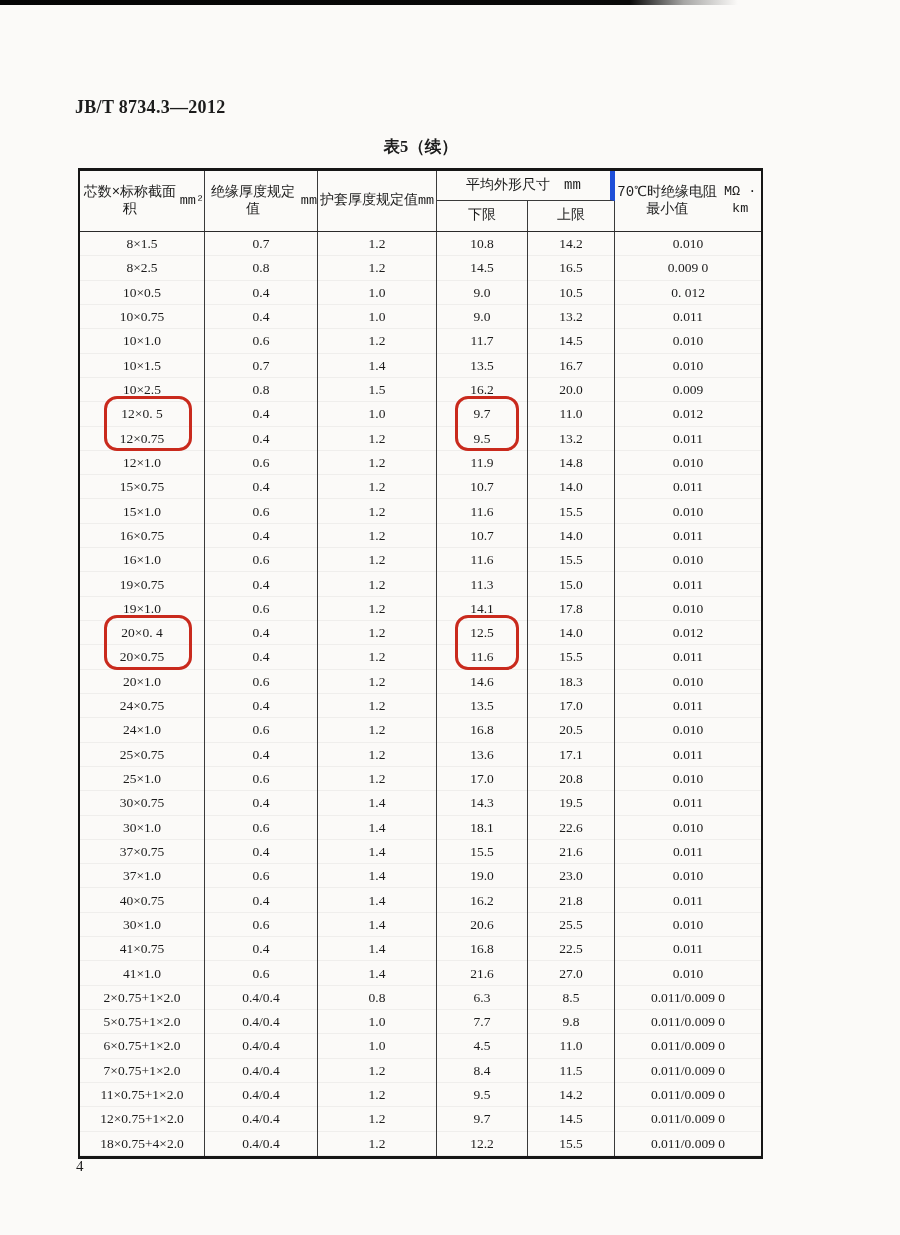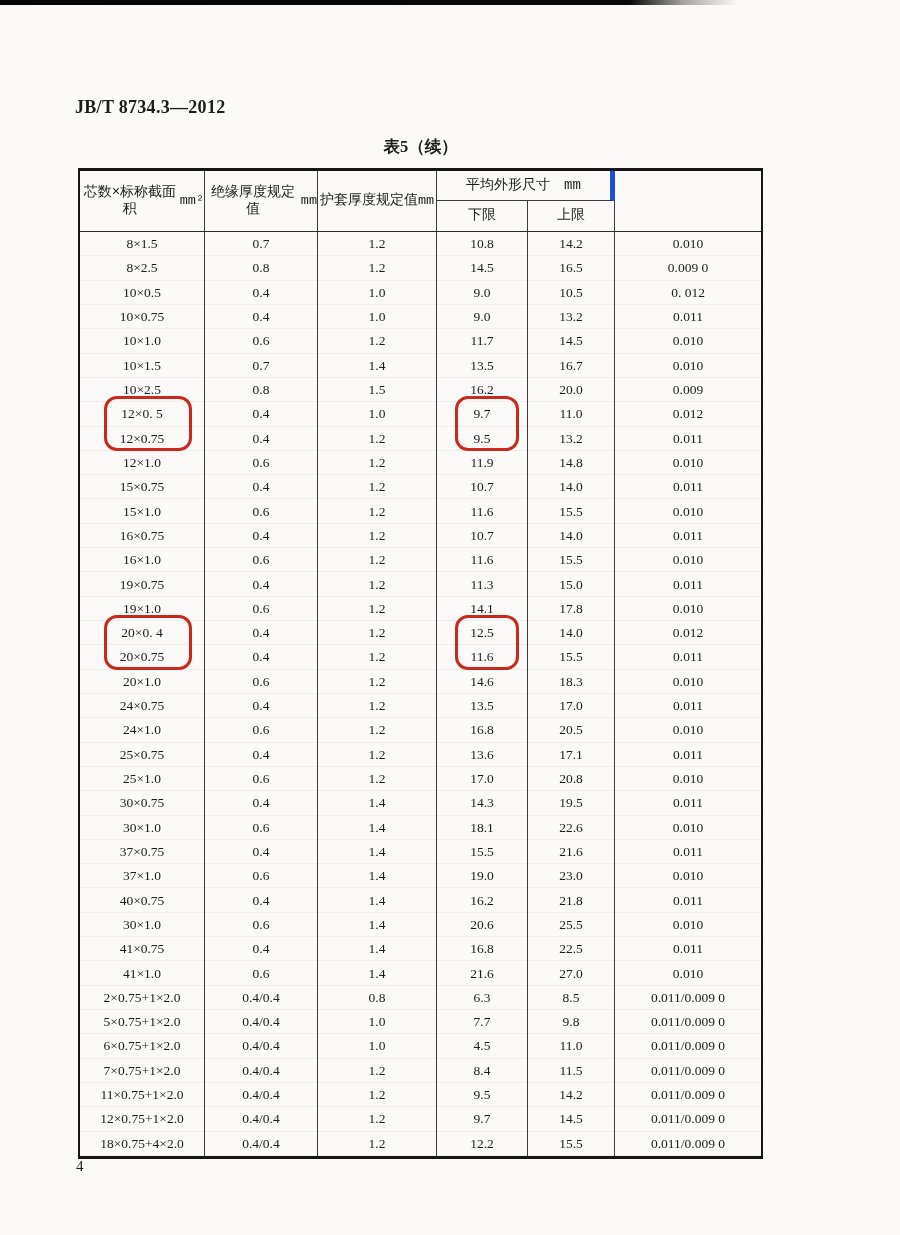--- a/index.html
+++ b/index.html
@@ -95,20 +95,24 @@
     </div>
     <div class="hcell hc45">
       <div>平均外形尺寸　mm</div>
     </div>
     <div class="hcell hc4">
       <div>下限</div>
     </div>
     <div class="hcell hc5">
       <div>上限</div>
     </div>
+    <div class="hcell hc6">
+      <div>70℃时绝缘电阻最小值</div>
+      <div class="hline2">MΩ · km</div>
+    </div>
   </div>
   <div class="tbody" id="tbody">
       <div class="trow">
         <div class="tcell">8×1.5</div>
         <div class="tcell">0.7</div>
         <div class="tcell">1.2</div>
         <div class="tcell">10.8</div>
         <div class="tcell">14.2</div>
         <div class="tcell">0.010</div>
       </div>

